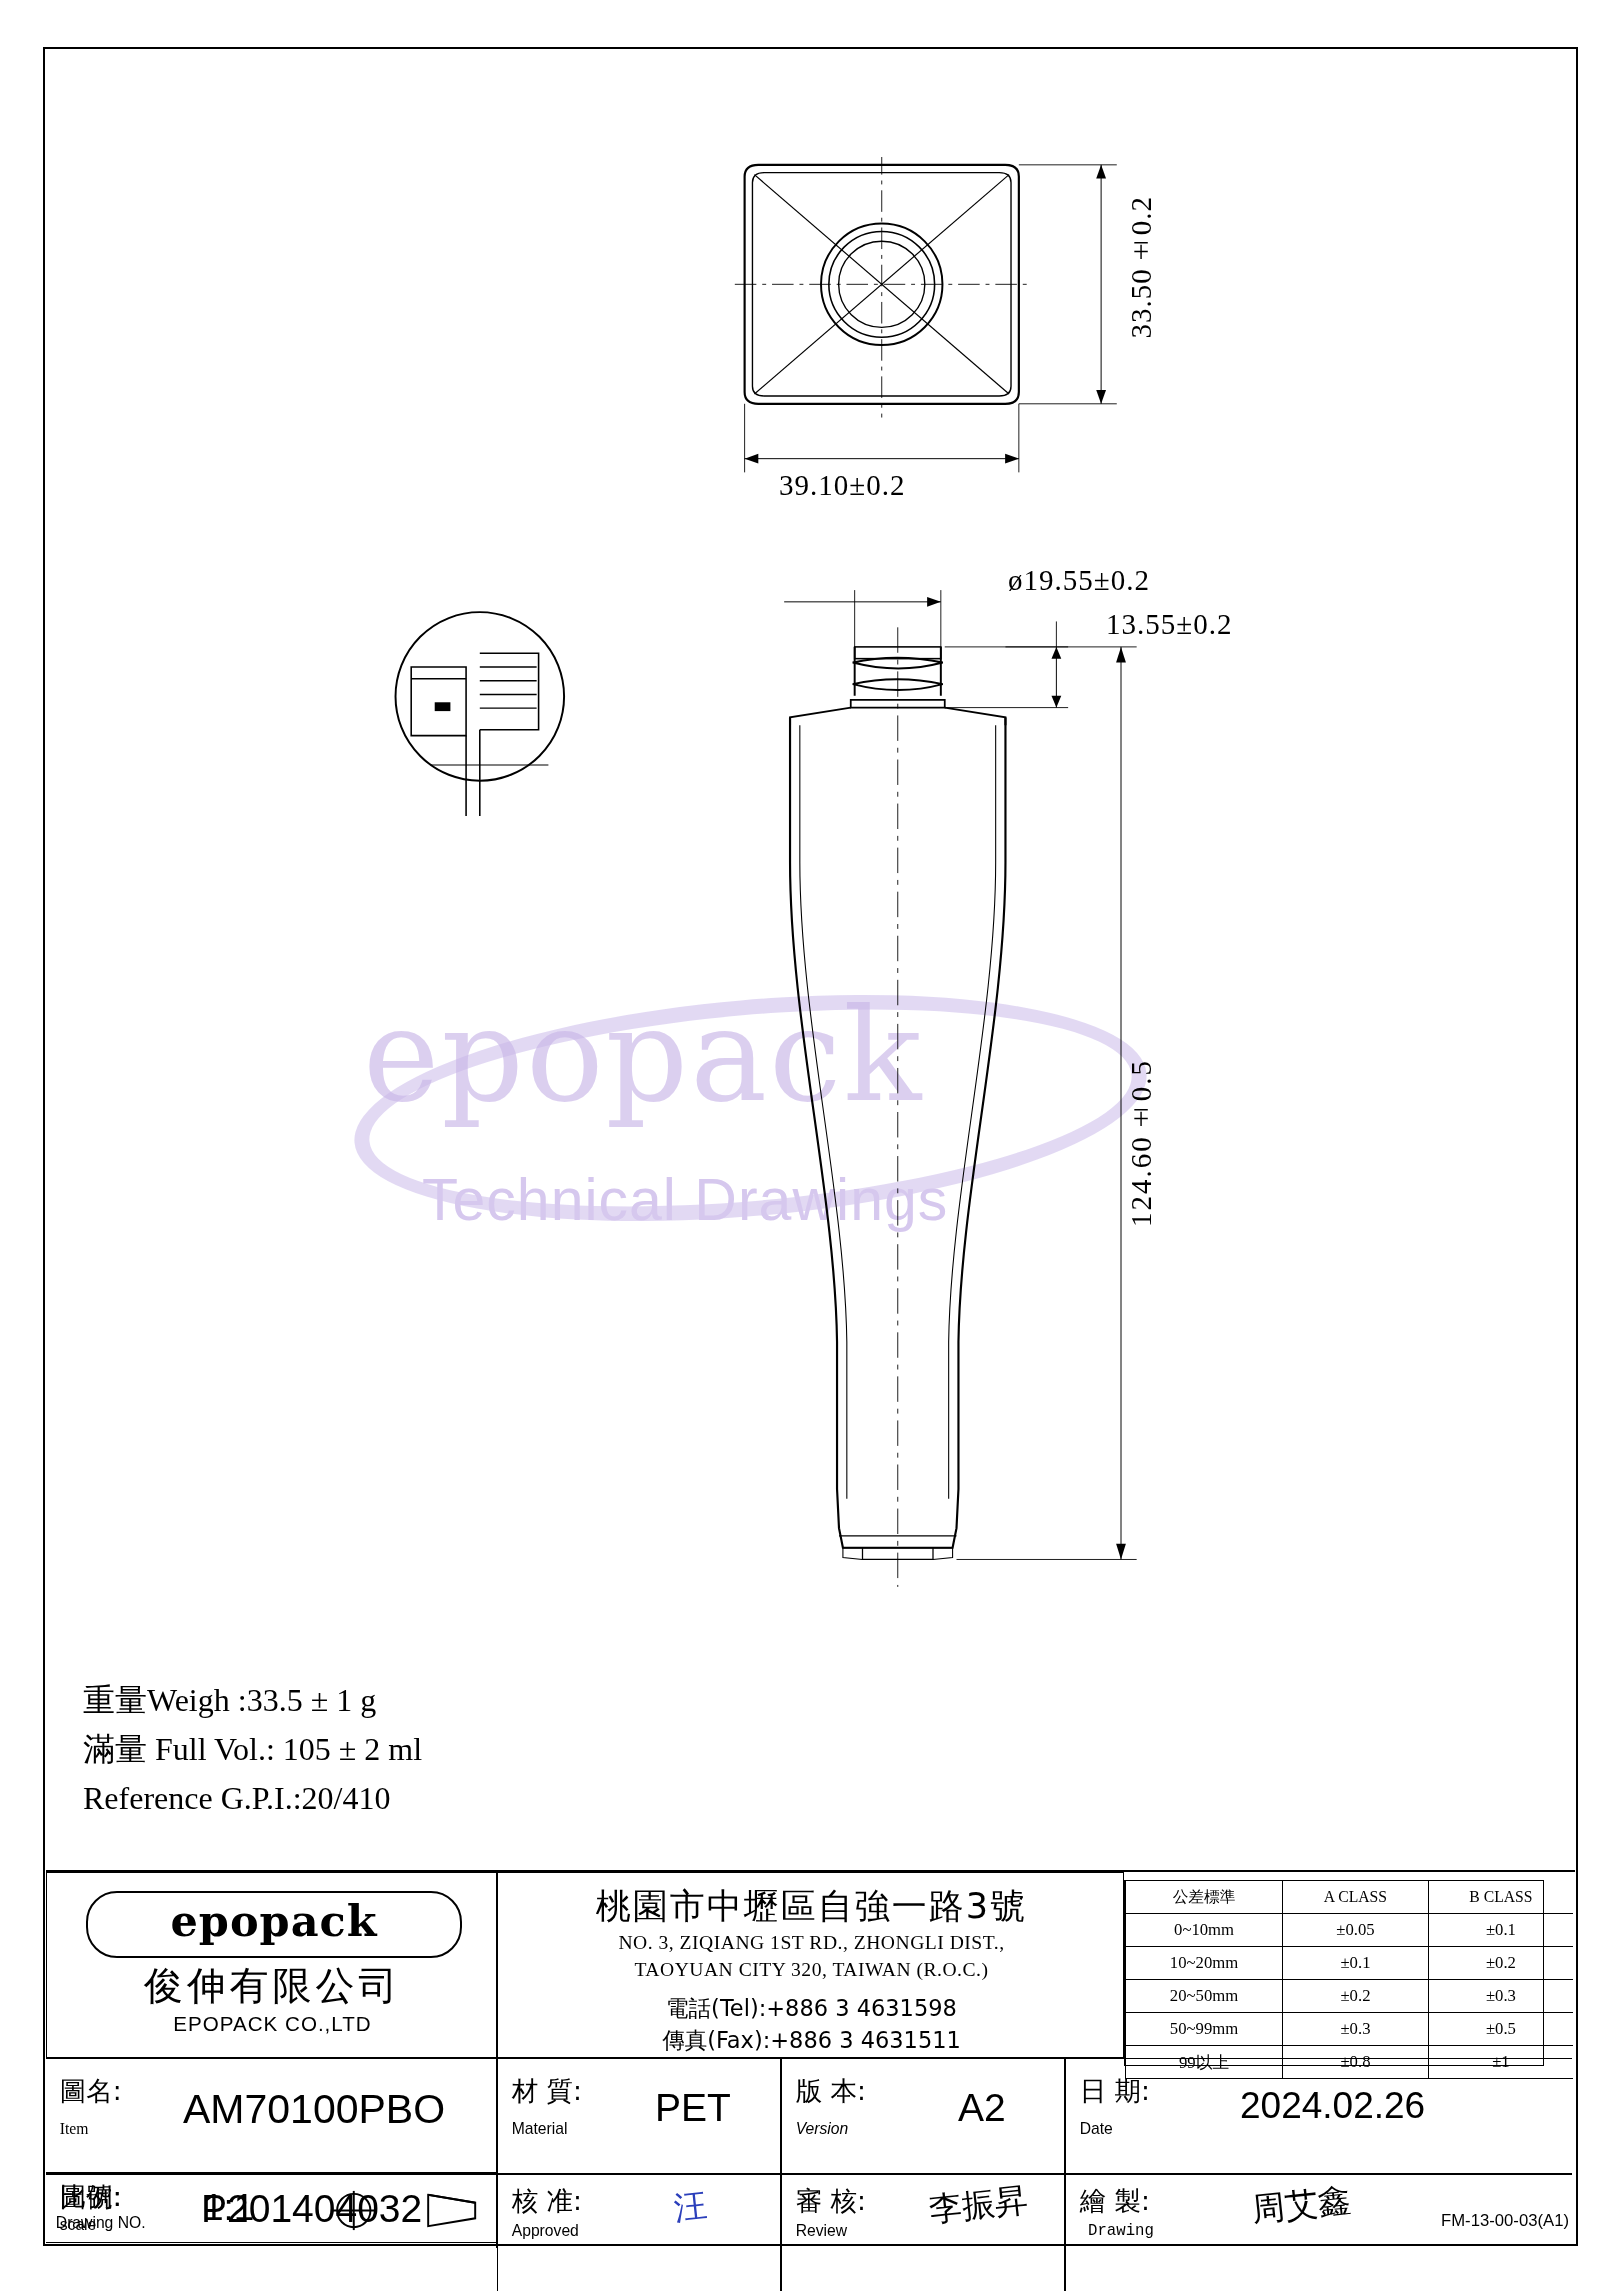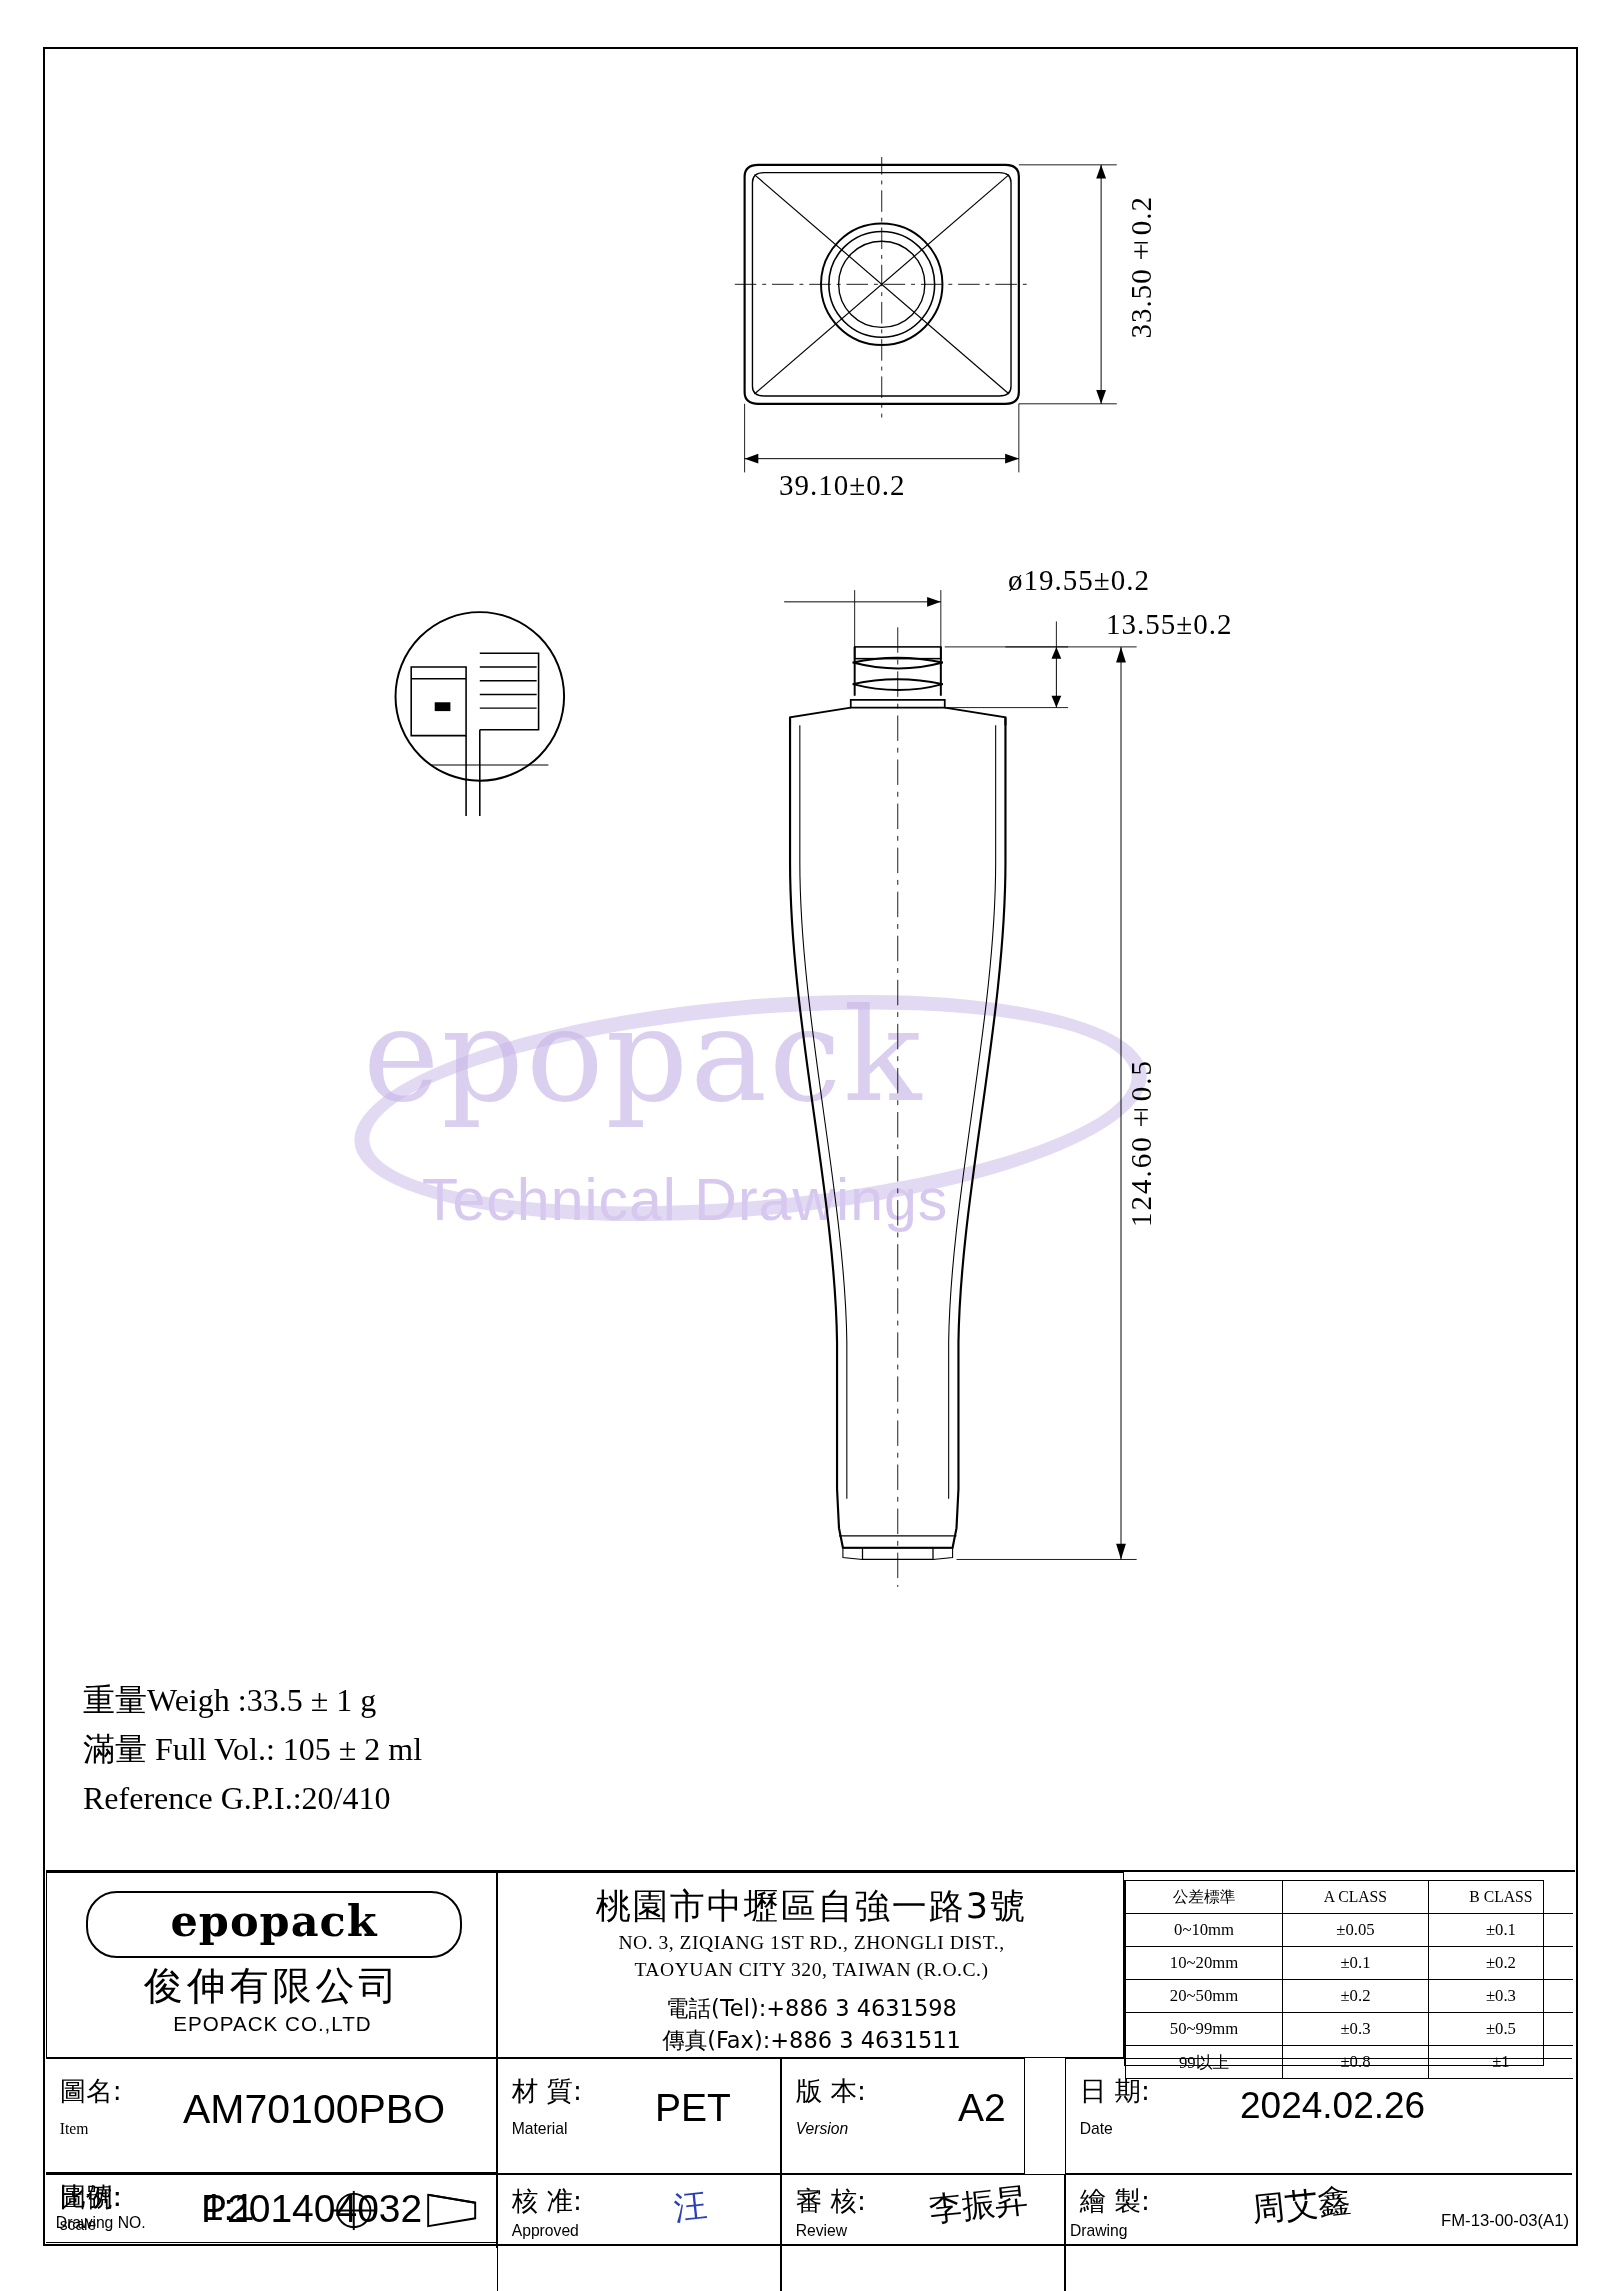--- a/index.html
+++ b/index.html
@@ -338,21 +338,21 @@
     <div class="cell row2" style="left:0;width:451px;border-left:none;">
       <div class="f-lab f-cn" style="left:13.7px;top:13.7px;">圖名:</div>
       <div class="f-lab f-en" style="left:13.7px;top:61px;font-family:Liberation Serif, serif;">Item</div>
       <div class="f-val" style="left:137px;top:27.4px;font-size:41px;">AM70100PBO</div>
     </div>
     <div class="cell row2" style="left:451px;width:284px;">
       <div class="f-lab f-cn" style="left:13.7px;top:13.7px;">材 質:</div>
       <div class="f-lab f-en" style="left:13.7px;top:61px;">Material</div>
       <div class="f-val" style="left:157px;top:27.4px;font-size:39px;">PET</div>
     </div>
-    <div class="cell row2" style="left:735px;width:244px;">
+    <div class="cell row2" style="left:735px;width:284px;">
       <div class="f-lab f-cn" style="left:13.7px;top:13.7px;">版 本:</div>
       <div class="f-lab f-en" style="left:13.7px;top:61px;font-style:italic;">Version</div>
       <div class="f-val" style="left:176px;top:27.4px;font-size:39px;">A2</div>
     </div>
     <div class="cell row2" style="left:1019px;width:507px;border-right:none;">
       <div class="f-lab f-cn" style="left:13.7px;top:13.7px;">日 期:</div>
       <div class="f-lab f-en" style="left:13.7px;top:61px;">Date</div>
       <div class="f-val" style="left:174px;top:25.5px;font-size:37px;">2024.02.26</div>
     </div>
 
@@ -366,21 +366,21 @@
       <div class="f-lab f-en" style="left:13.7px;top:47px;">Approved</div>
       <div class="sign sign-blue" style="left:176px;top:9.8px;">汪</div>
     </div>
     <div class="cell row3" style="left:735px;width:284px;height:137px;">
       <div class="f-lab f-cn" style="left:13.7px;top:7.8px;">審 核:</div>
       <div class="f-lab f-en" style="left:13.7px;top:47px;">Review</div>
       <div class="sign" style="left:147px;top:7.8px;">李振昇</div>
     </div>
     <div class="cell row3" style="left:1019px;width:507px;height:137px;border-right:none;">
       <div class="f-lab f-cn" style="left:13.7px;top:7.8px;">繪 製:</div>
-      <div class="f-lab f-en" style="left:4px;top:47px;">Drawing</div>
+      <div class="f-lab f-en" style="left:22px;top:47px;font-family:Liberation Mono, monospace;">Drawing</div>
       <div class="sign" style="left:186px;top:7.8px;">周艾鑫</div>
     </div>
 
     <div class="cell" style="left:0;top:370px;width:451px;height:0;border:none;"></div>
   </div>
 
   <div style="position:absolute;left:46px;top:2172px;width:451px;height:76px;border:1px solid #000;border-left:none;border-bottom:none;box-sizing:border-box;">
     <div class="f-lab f-cn" style="left:13.7px;top:5.9px;">比例:</div>
     <div class="f-lab f-en" style="left:13.7px;top:43px;">scale</div>
     <div class="f-val" style="left:157px;top:13.7px;font-size:37px;">1:1</div>

